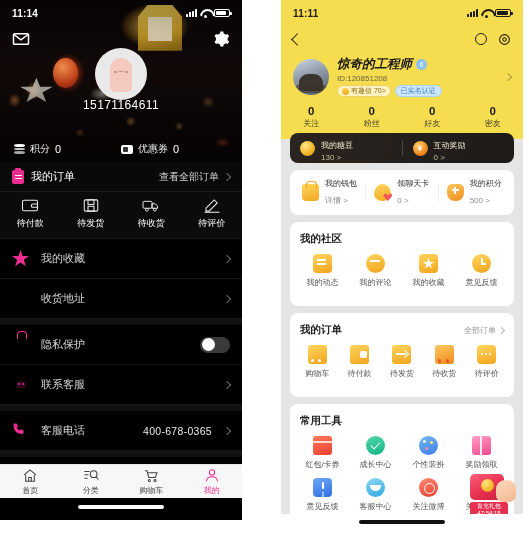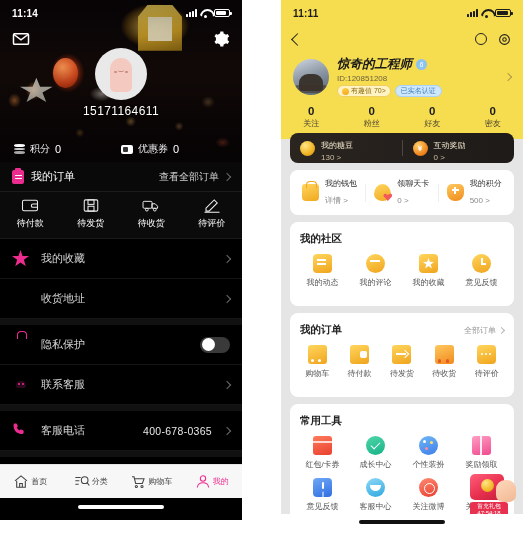--- a/index.html
+++ b/index.html
@@ -102,21 +102,21 @@
     position:absolute; left:50%; top:10px; transform:translateX(-50%);
     width:22px;height:34px; border-radius:11px 11px 5px 5px;
     background:#f4c9bf;
   }
   .avatar .head::before,.avatar .head::after{
     content:""; position:absolute; top:13px; width:3px;height:1.5px;background:#c78c80;border-radius:1px;
   }
   .avatar .head::before{left:4px}.avatar .head::after{right:4px}
   .avatar .mouth{position:absolute;left:50%;top:22px;transform:translateX(-50%);width:6px;height:2px;border-bottom:1.5px solid #c78c80;border-radius:0 0 4px 4px;}
   .phone-num {
-    position:absolute; z-index:4; top:104px; left:0; right:0; text-align:center;
+    position:absolute; z-index:4; top:98px; left:0; right:0; text-align:center;
     color:#fff; font-size:12px; letter-spacing:.4px;
     text-shadow: 0 1px 3px rgba(0,0,0,.8);
   }
   .hero-stats {
     position:absolute; z-index:4; left:0; right:0; bottom:6px;
     display:flex; color:#fff; font-size:10px; padding:0 14px;
   }
   .hs { flex:1; display:flex; align-items:center; gap:5px; }
   .hs .lbl { opacity:.95; }
   .hs .val { font-size:11px; }
@@ -167,21 +167,21 @@
   .tel-ic{width:15px;height:15px;position:relative;color:#ec2c8f;}
   .help-ic{width:15px;height:15px;border-radius:50%;background:#ec2c8f;color:#000;font-size:9px;font-weight:bold;display:flex;align-items:center;justify-content:center;}
   .toggle{width:30px;height:16px;border-radius:9px;background:#3a3a3a;position:relative;cursor:pointer;}
   .toggle i{position:absolute;left:1.5px;top:1.5px;width:13px;height:13px;border-radius:50%;background:#fff;}
 
   
   .l-tabbar {
     position:absolute; left:0; right:0; bottom:22px; height:34px;
     background:#f7f7f7; display:flex; border-top:1px solid #e6e6e6;
   }
-  .ltab{flex:1;display:flex;flex-direction:row;align-items:center;justify-content:center;gap:2px;cursor:pointer;}
+  .ltab{flex:1;display:flex;flex-direction:column;align-items:center;justify-content:center;gap:2px;cursor:pointer;}
   .ltab .ti{width:16px;height:15px;color:#444;}
   .ltab .tl{font-size:8px;color:#444;}
   .ltab.active .ti,.ltab.active .tl{color:#ec2c8f;}
   .l-home {
     position:absolute;left:0;right:0;bottom:0;height:22px;background:#000;
   }
   .l-home i{position:absolute;left:50%;top:7px;transform:translateX(-50%);width:86px;height:4px;border-radius:2px;background:#fff;}
 
   
   .r-top { background:#f6dc4f; padding-bottom:10px; }

